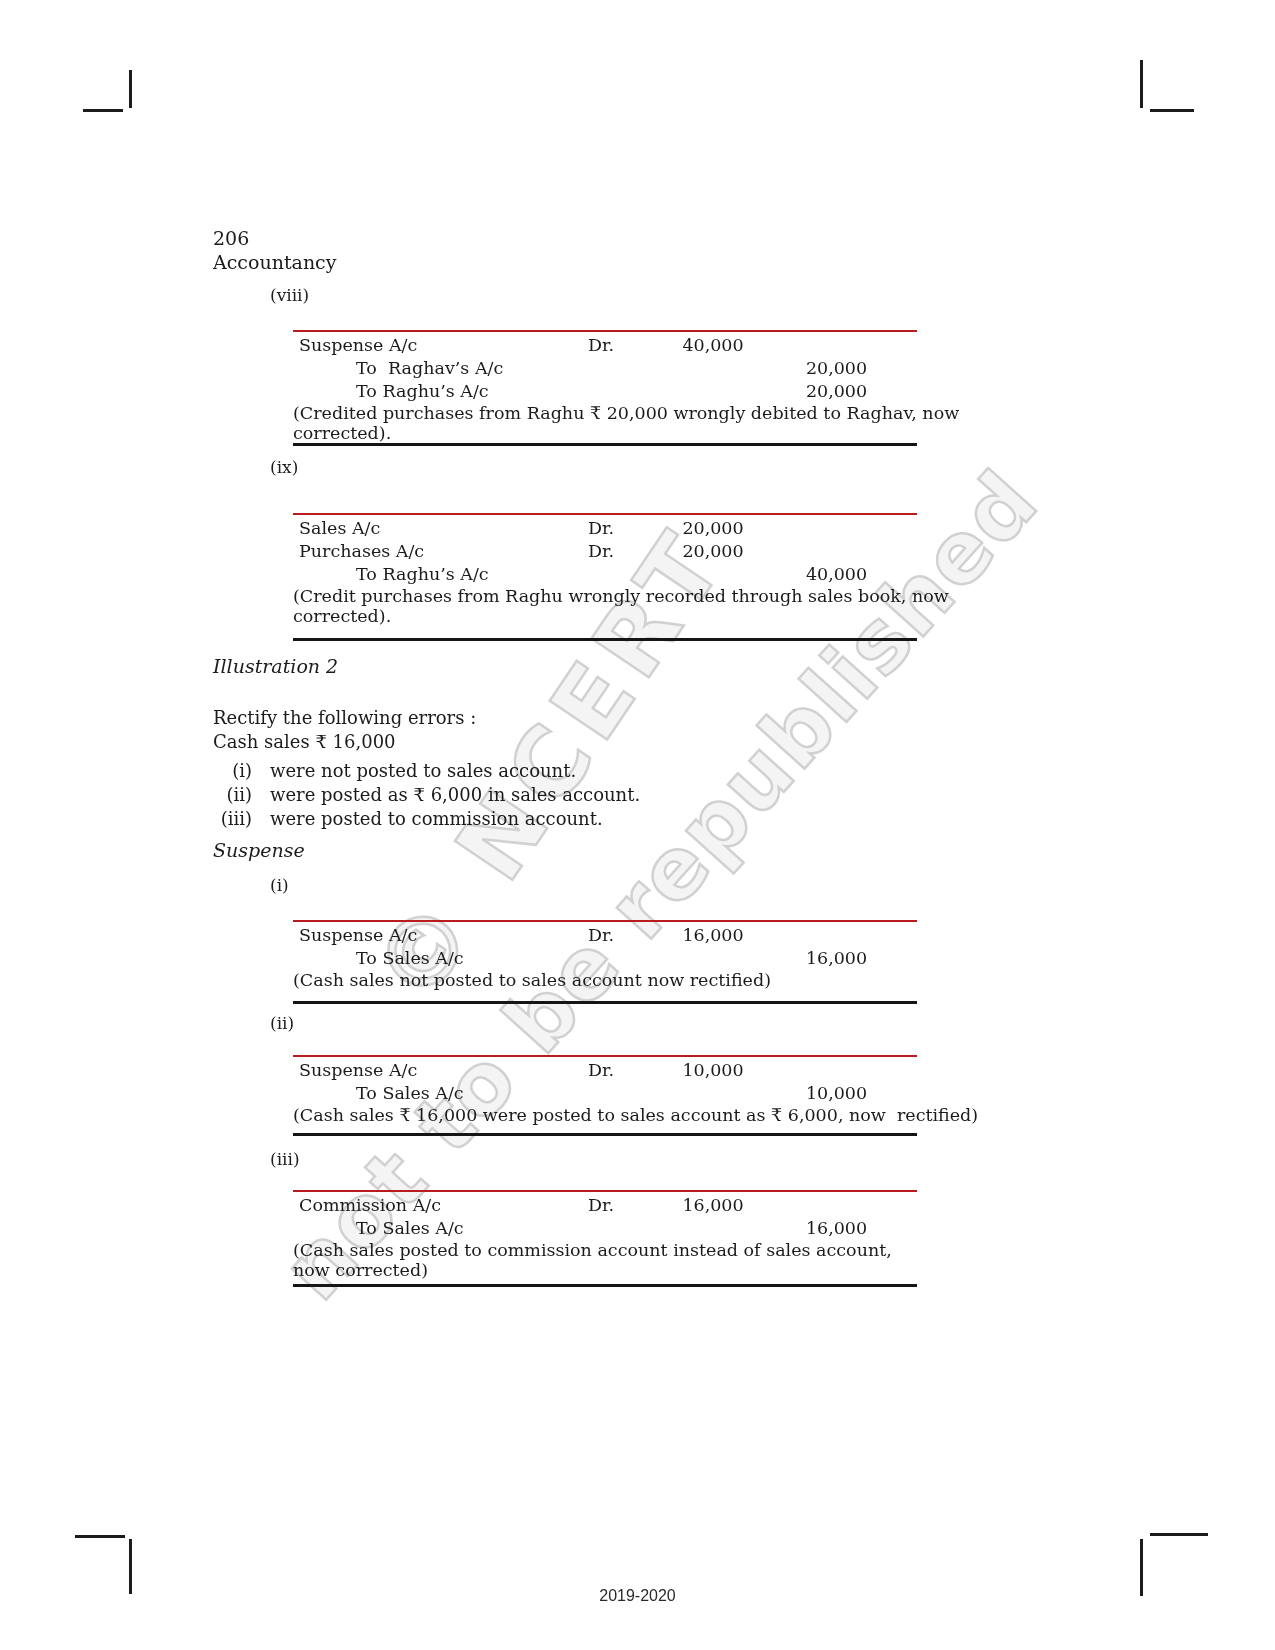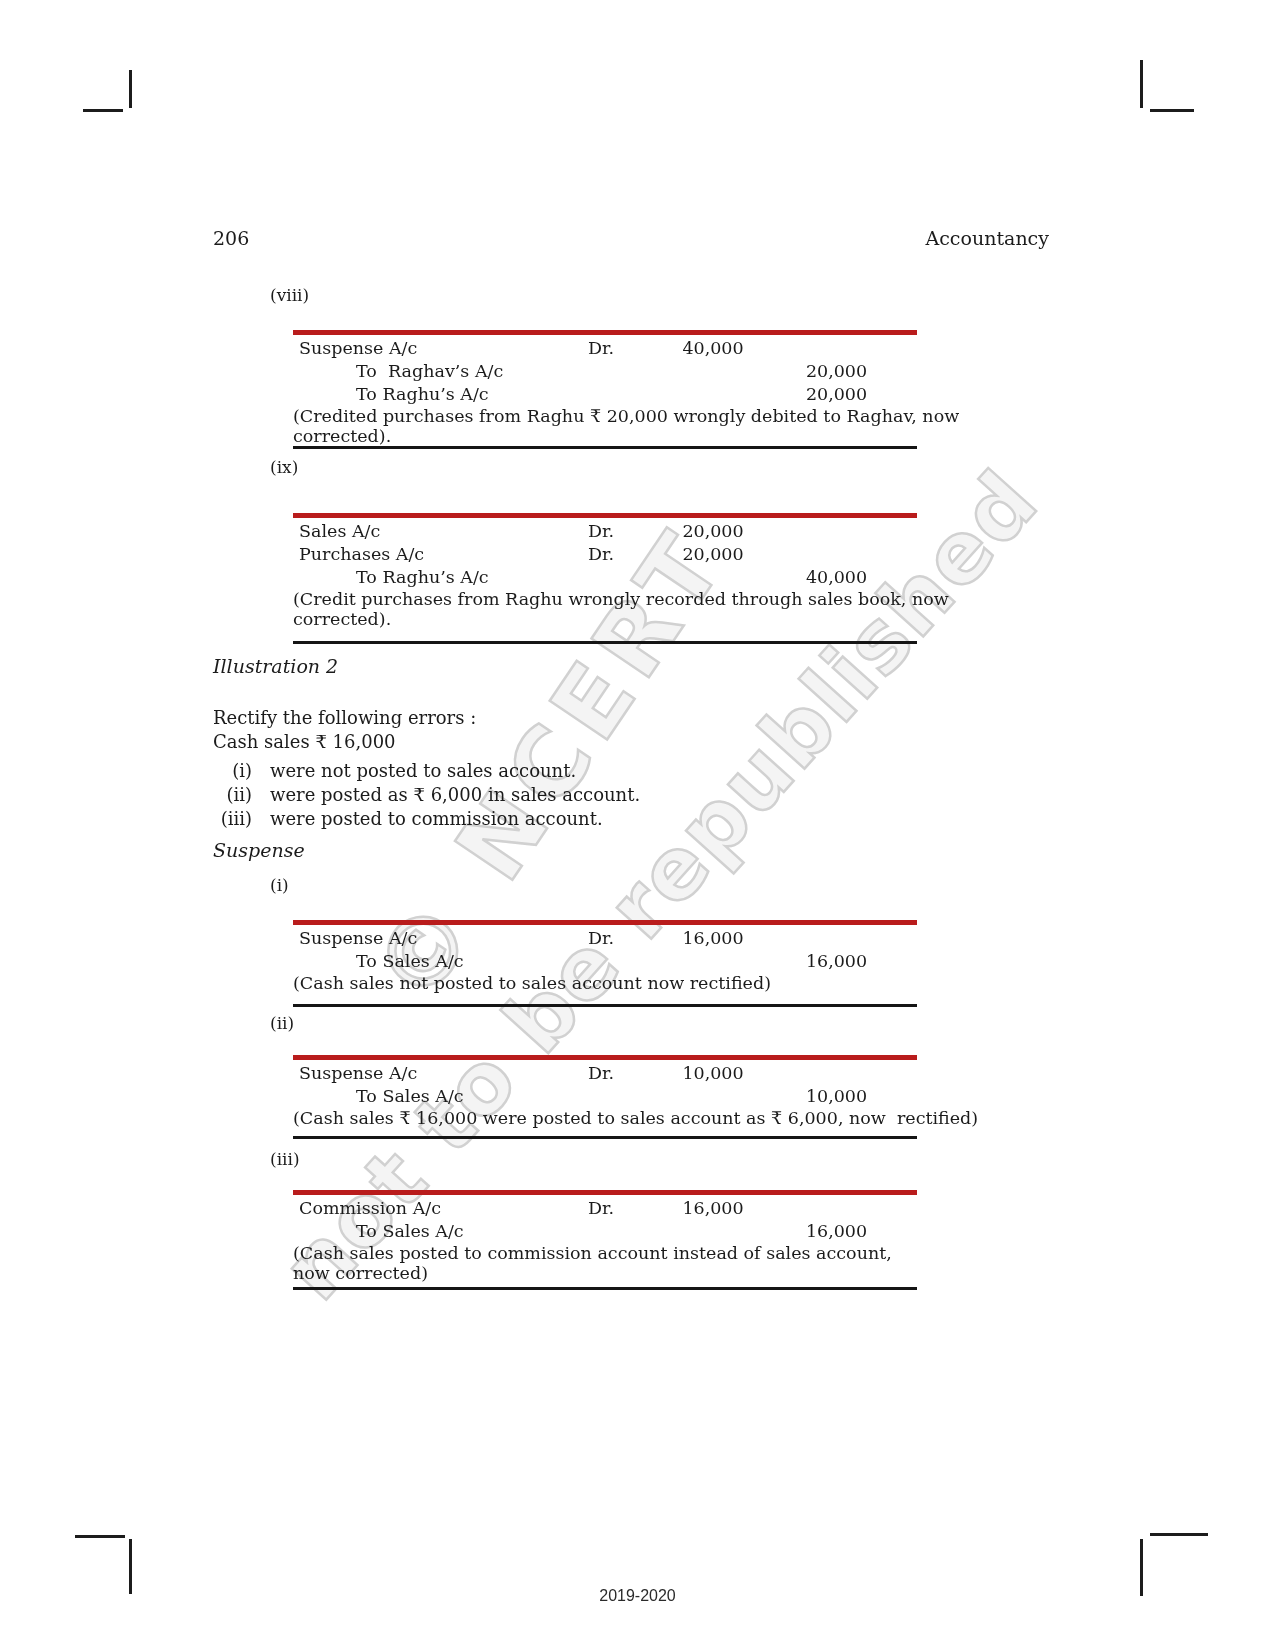--- a/index.html
+++ b/index.html
@@ -22,29 +22,29 @@
     color:#f3f3f3;
     -webkit-text-stroke:2.5px #c9c9c9;
     text-stroke:2.5px #c9c9c9;
     white-space:nowrap;
     opacity:.85;
   }
   .wm1{font-size:95px;letter-spacing:10px;left:550px;top:765px;transform:translate(-50%,-50%) rotate(-56deg);}
   .wm2{font-size:85px;letter-spacing:2px;left:660px;top:885px;transform:translate(-50%,-50%) rotate(-48deg);}
   
   .content{position:absolute;inset:0;z-index:1;}
-  .abs{position:absolute;}
+  .abs{position:absolute;flex-direction:column;}
   
   .pagehead{left:213px;top:226px;width:836px;display:flex;justify-content:space-between;font-size:19px;line-height:24px;}
   
   .elabel{left:270px;font-size:17px;line-height:22px;}
   
   .entry{
     left:293px;width:624px;
-    border-top:5px solid #b91c1c;
+    border-top:2px solid #b91c1c;
     border-bottom:3px solid #151515;
     padding-top:2px;
     font-size:17.5px;
   }
   .jrow{display:grid;grid-template-columns:295px 60px 130px 117px;line-height:23px;}
   .part{padding-left:6px;white-space:pre;}
   .part.indent{padding-left:63px;}
   .drlab{text-align:left;}
   .amt{text-align:center;font-variant-numeric:tabular-nums;}
   .narr{white-space:pre;line-height:20px;padding-left:0;margin-right:-16px;font-size:17.5px;}

